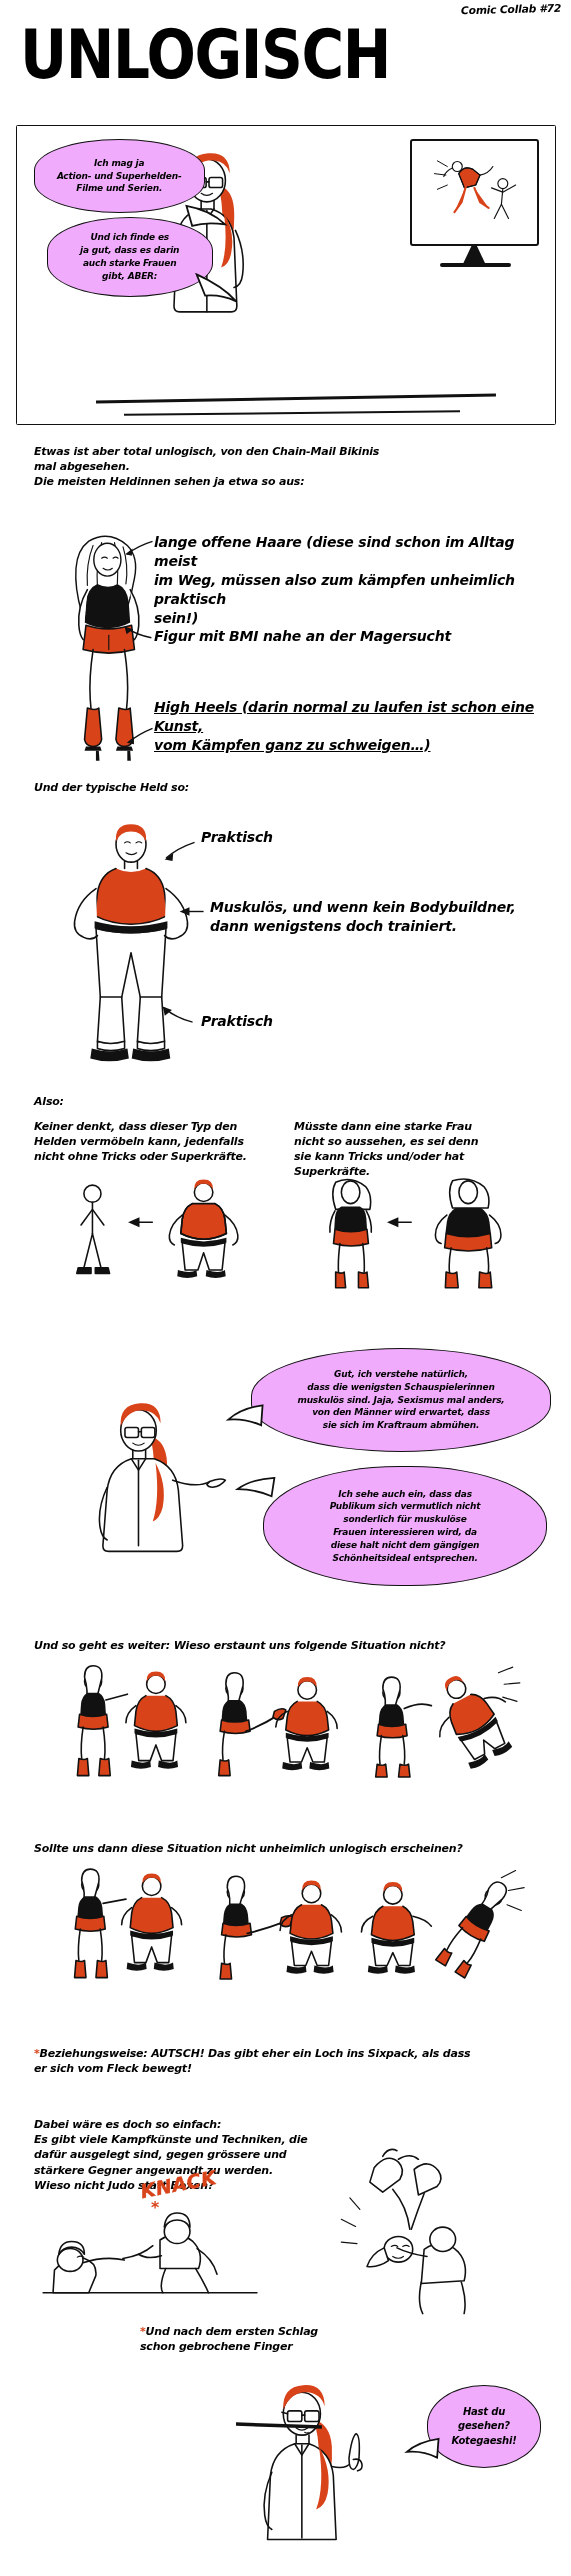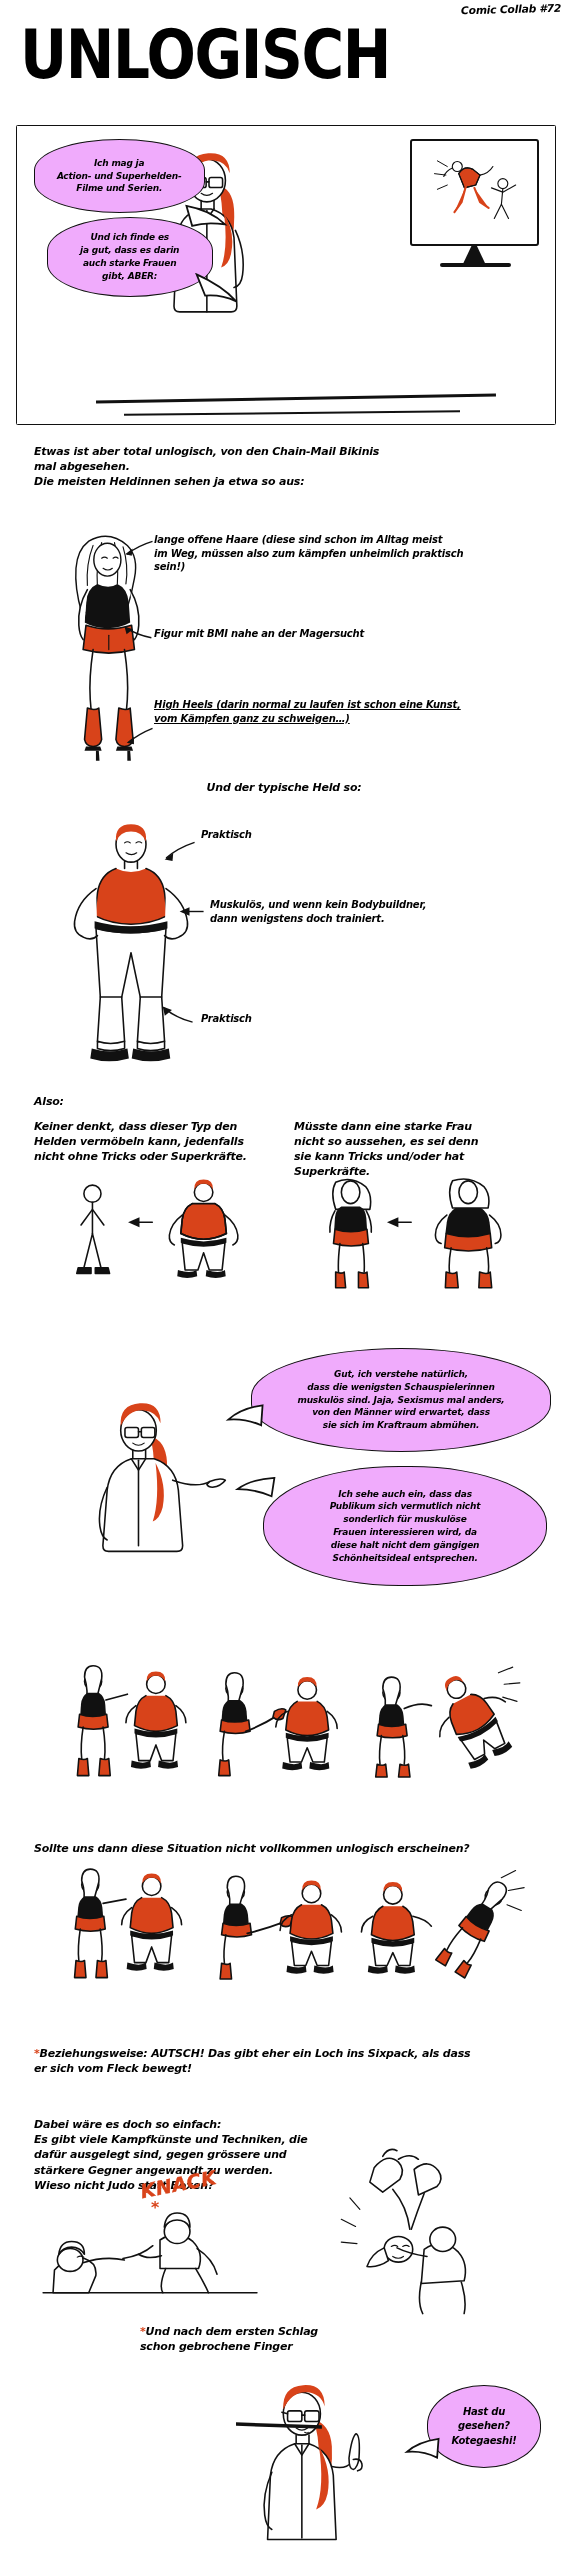--- a/index.html
+++ b/index.html
@@ -11,21 +11,21 @@
   }
   .page { position:relative; width:571px; height:2576px; background:#fff; }
 
   
   .hand {
     font-family:"DejaVu Sans", sans-serif;
     font-style:italic; font-weight:bold;
     letter-spacing:-0.2px;
   }
   .narr { font-size:11px; line-height:1.38; }
-  .anno { font-size:10px; line-height:1.35; }
+  .anno { font-size:14px; line-height:1.35; }
   .small { font-size:11px; line-height:1.36; }
   .bub   { font-size:9px; line-height:1.42; text-align:center; }
 
   
   #collab {
     position:absolute; right:10px; top:2.9px;
     font-size:10.7px; font-weight:bold;
     font-family:"DejaVu Sans", sans-serif;
     transform:rotate(-1.5deg);
   }
@@ -254,21 +254,21 @@
   </svg>
   <div class="block hand anno" style="left:154px; top:627px; width:400px;">Figur mit BMI nahe an der Magersucht</div>
 
   <svg class="arrow" style="left:121px; top:727px;" width="33" height="18.6" viewBox="0 0 46 26">
     <path d="M44 2 q-20 8 -34 20" stroke="#111" stroke-width="2" fill="none"></path>
     <path d="M8 22 l10 -8 l0 10z" fill="#111"></path>
   </svg>
   <div class="block hand anno" style="left:154px; top:698px; width:400px; white-space:pre-line;text-decoration:underline;">High Heels (darin normal zu laufen ist schon eine Kunst,
 vom Kämpfen ganz zu schweigen…)</div>
 
-  <div class="block hand narr" style="left:34px; top:780px; width:500px;text-align:center;">Und der typische Held so:</div>
+  <div class="block hand narr" style="left:34px; top:780px; width:500px;">Und der typische Held so:</div>
 
   <svg style="position:absolute; left:63px; top:820px;" width="136" height="257" viewBox="0 0 190 360">
     <g>
 
       <ellipse cx="95" cy="34" rx="21" ry="25" fill="#fff" stroke="#111" stroke-width="2.2"></ellipse>
       <path class="red" d="M74 30 q-2 -24 21 -24 q23 0 21 24 q-6 -14 -21 -14 q-15 0 -21 14z"></path>
       <path class="ink-t" d="M86 32 q4 -3 8 0 M102 32 q4 -3 8 0"></path>
       <path class="ink-t" d="M88 46 q8 5 15 0"></path>
 
       <path class="ink" d="M86 58 l0 10 M104 58 l0 10"></path>
@@ -423,20 +423,21 @@
         <path d="M94 84 l10 16 l10 -16"></path>
 
         <path d="M152 114 q34 12 52 2" fill="none"></path>
         <path d="M204 116 q14 -6 22 -2 q-6 8 -18 10 q-6 0 -8 -4z" fill="#fff"></path>
         <path d="M60 124 q-14 30 -10 56 q2 14 10 18" fill="none"></path>
       </g>
       <path class="hair" d="M128 90 q16 30 10 62 q-4 16 -14 20 q10 -30 4 -82z"></path>
     </g>
   </svg>
 
+  <div class="block hand narr" style="left:34px; top:1638px; width:514px;">Und so geht es weiter: Wieso erstaunt uns folgende Situation nicht?</div>
 
   <svg style="position:absolute; left:56px; top:1664px;" width="471" height="129" viewBox="0 0 660 180">
     <g class="ink">
 
       <circle cx="52" cy="24" r="12" fill="#fff"></circle>
       <path class="wht" d="M40 18 q0 -16 12 -16 q14 0 12 18 q-6 24 -10 40 l-12 -2 q4 -20 -2 -40z"></path>
       <path class="blk" d="M44 40 q-8 5 -9 16 l-1 14 q10 4 18 4 q8 0 18 -4 l-1 -14 q-1 -11 -9 -16z" stroke="none"></path>
       <path d="M70 50 l30 -8" stroke-width="2.4"></path>
       <path class="red" d="M33 70 q18 6 38 0 l2 18 q-20 6 -42 0z" stroke="none"></path>
       <path d="M33 70 q18 6 38 0 l2 18 q-20 6 -42 0z"></path>
@@ -498,21 +499,21 @@
         <path d="M552 60 q-18 4 -24 18 M608 60 q18 4 24 18"></path>
         <path class="blk" d="M550 90 q30 10 60 0 l0 7 q-31 10 -60 0z" stroke="none"></path>
         <path d="M552 97 q28 9 56 0 l-4 32 -16 0 l-8 -18 -8 18 -16 0z" fill="#fff"></path>
         <path class="blk" d="M546 129 q18 6 26 0 l1 9 q-14 5 -28 0z" stroke="none"></path>
         <path class="blk" d="M584 129 q18 6 26 0 l1 9 q-14 5 -28 0z" stroke="none"></path>
       </g>
       <path d="M620 12 l20 -8 M628 28 l22 -2 M626 46 l20 6" stroke-width="1.6"></path>
     </g>
   </svg>
 
-  <div class="block hand narr" style="left:34px; top:1841px; width:514px;">Sollte uns dann diese Situation nicht vollkommen unlogisch erscheinen?</div>
+  <div class="block hand narr" style="left:34px; top:1841px; width:514px;">Sollte uns dann diese Situation nicht unheimlich unlogisch erscheinen?</div>
 
   <svg style="position:absolute; left:56px; top:1866px;" width="471" height="129" viewBox="0 0 660 180">
     <g class="ink">
 
       <circle cx="48" cy="26" r="12" fill="#fff"></circle>
       <path class="wht" d="M36 20 q0 -16 12 -16 q14 0 12 18 q-6 22 -10 36 l-12 -2 q4 -18 -2 -36z"></path>
       <path class="blk" d="M40 42 q-8 5 -9 16 l-1 12 q10 4 18 4 q8 0 18 -4 l-1 -12 q-1 -11 -9 -16z" stroke="none"></path>
       <path d="M66 52 l32 -6" stroke-width="2.4"></path>
       <path class="red" d="M29 70 q18 6 38 0 l2 18 q-20 6 -42 0z" stroke="none"></path>
       <path d="M29 70 q18 6 38 0 l2 18 q-20 6 -42 0z"></path>

